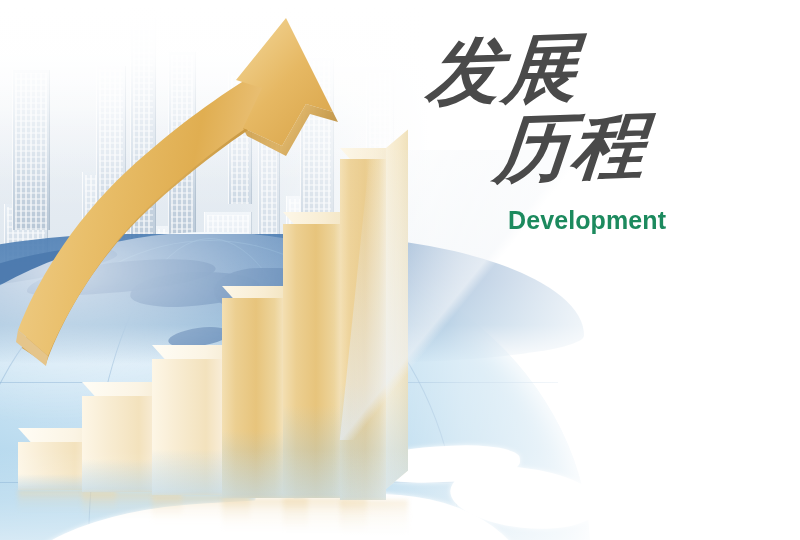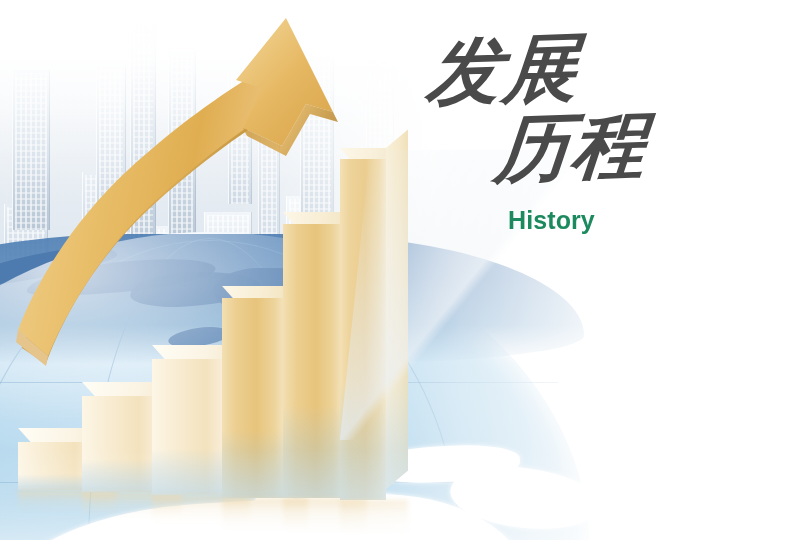--- a/index.html
+++ b/index.html
@@ -328,17 +328,17 @@
   <div id="chevron"></div>
   <div id="rightFade"></div>
   <div id="bottomFade"></div>
 
   <div id="titleBlock">
     <div id="cnTitle">
       <div id="cnLine1">发展</div>
       <div id="cnLine2">历程</div>
     </div>
     <div id="enTitle">
-      <span class="l2">History</span>
+      <span class="l1">Development</span>
     </div>
   </div>
 
 </div>
 
 </body></html>

